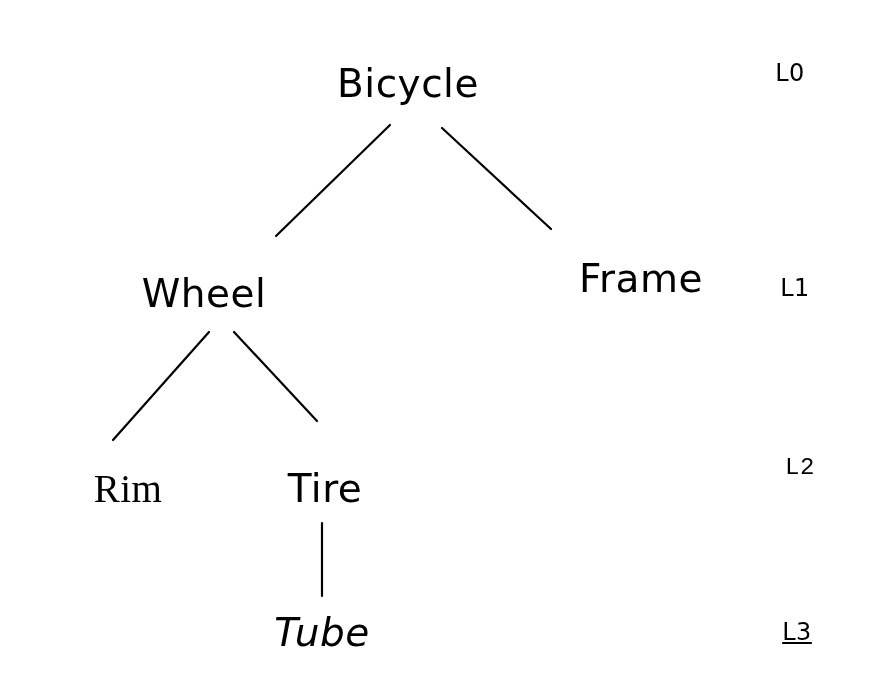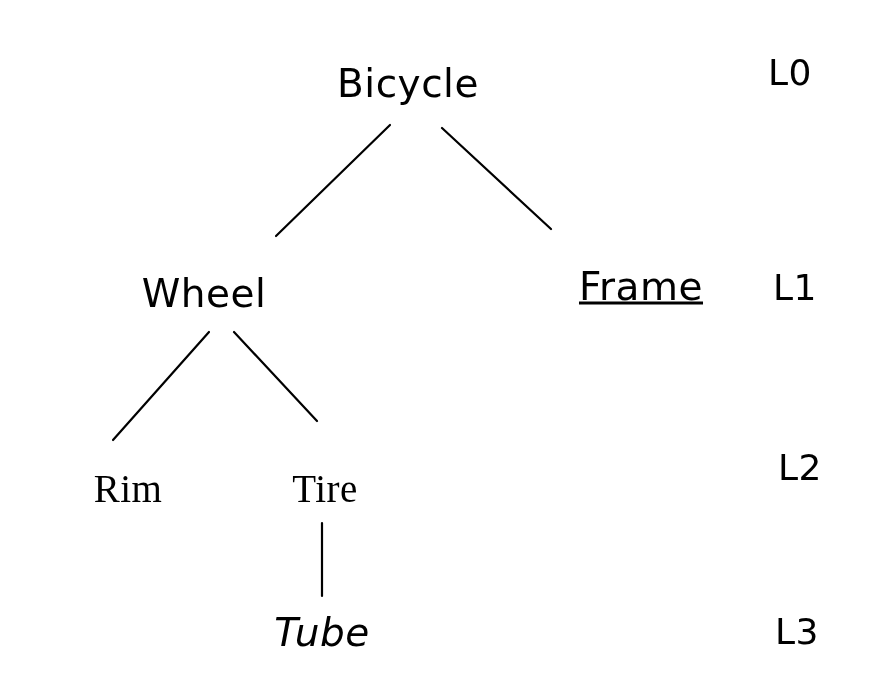--- a/index.html
+++ b/index.html
@@ -36,21 +36,21 @@
     font-family: "DejaVu Sans", sans-serif;
     font-weight: 400;
     line-height: 1;
     transform: translate(-50%, -50%);
     letter-spacing: 0.5px;
   }
   .node-label {
     font-size: 39px;
   }
   .level-label {
-    font-size: 36px;
+    font-size: 24px;
   }
   
   .hand {
     font-style: normal;
     transform-origin: center center;
   }
 </style>
 </head>
 <body>
 
@@ -60,26 +60,26 @@
       <line x1="390" y1="125" x2="276" y2="236" stroke="#000000" stroke-width="2.2" stroke-linecap="round"></line>
       <line x1="442" y1="128" x2="551" y2="229" stroke="#000000" stroke-width="2.2" stroke-linecap="round"></line>
       <line x1="209" y1="332" x2="113" y2="440" stroke="#000000" stroke-width="2.2" stroke-linecap="round"></line>
       <line x1="234" y1="332" x2="317" y2="421" stroke="#000000" stroke-width="2.2" stroke-linecap="round"></line>
       <line x1="322" y1="523" x2="322" y2="596" stroke="#000000" stroke-width="2.2" stroke-linecap="round"></line>
     </svg>
 
   <div id="node-layer">
       <div class="node-label hand" style="left: 408px; top: 83px;">Bicycle</div>
       <div class="node-label hand" style="left: 204px; top: 293px;">Wheel</div>
-      <div class="node-label hand" style="left: 641px; top: 286px; text-decoration: underline;">Frame</div>
+      <div class="node-label hand" style="left: 641px; top: 278px;">Frame</div>
       <div class="node-label hand" style="left: 128px; top: 488px; font-family: Liberation Serif, serif;">Rim</div>
-      <div class="node-label hand" style="left: 325px; top: 488px; font-family: Liberation Serif, serif;">Tire</div>
+      <div class="node-label hand" style="left: 325px; top: 488px;">Tire</div>
       <div class="node-label hand" style="left: 322px; top: 632px; font-style: italic;">Tube</div>
     </div>
 
   <div id="level-layer">
       <div class="level-label hand" style="left: 790px; top: 73px;">L0</div>
       <div class="level-label hand" style="left: 795px; top: 288px;">L1</div>
-      <div class="level-label hand" style="left: 800px; top: 468px;">L2</div>
-      <div class="level-label hand" style="left: 797px; top: 632px;">L3</div>
+      <div class="level-label hand" style="left: 800px; top: 468px; font-family: Liberation Mono, monospace;">L2</div>
+      <div class="level-label hand" style="left: 797px; top: 632px; text-decoration: underline;">L3</div>
     </div>
 
 </div>
 
 </body></html>

